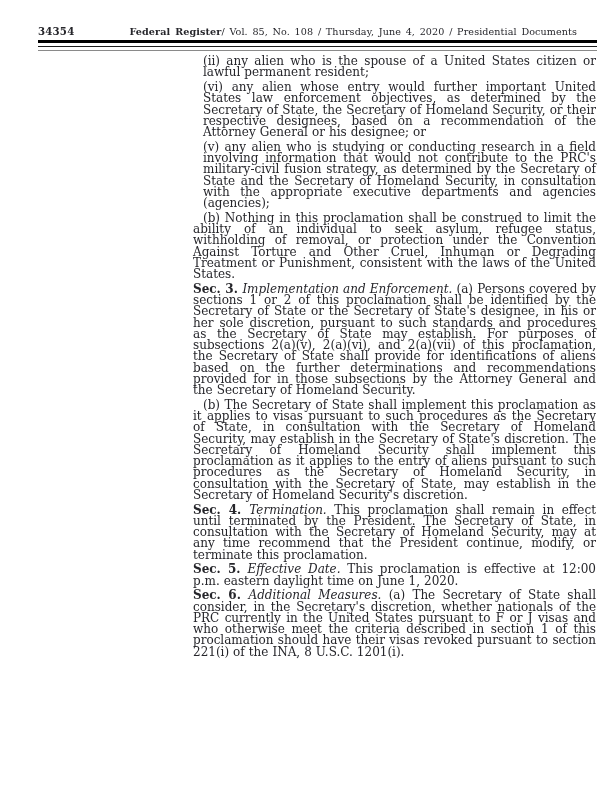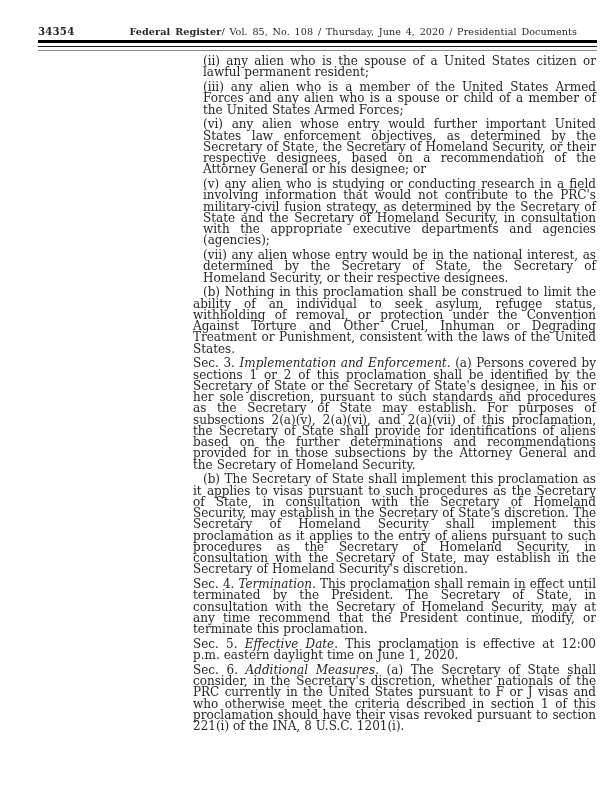--- a/index.html
+++ b/index.html
@@ -72,44 +72,42 @@
   }
   .doc-body p.clause {
     padding-left: 10px;
   }
   .doc-body p.indent {
     text-indent: 10px;
   }
   .doc-body p.section {
     text-indent: 0;
   }
-  .sec-label { font-weight: normal; }
+  .sec-label { font-weight: bold; }
   .sec-title { font-style: italic; }
 </style>
 </head>
 <body>
 
 <div class="page">
 
   <div class="page-header">
     <div class="header-line">
       <span class="page-number">34354</span>
       <span class="masthead"><span class="publication-name">Federal Register</span><span class="issue-info">/ Vol. 85, No. 108 / Thursday, June 4, 2020 / Presidential Documents</span></span>
     </div>
     <div class="rule-thick"></div>
     <div class="rule-double"></div>
   </div>
 
   <div class="doc-body">
 
   <p class="clause">(ii) any alien who is the spouse of a United States citizen or lawful permanent resident;</p>
-      <p class="clause">(iii) any alien who is a member of the United States Armed Forces and any alien who is a spouse or child of a member of the United States Armed Forces;</p>
       <p class="clause">(vi) any alien whose entry would further important United States law enforcement objectives, as determined by the Secretary of State, the Secretary of Homeland Security, or their respective designees, based on a recommendation of the Attorney General or his designee; or</p>
       <p class="clause">(v) any alien who is studying or conducting research in a field involving information that would not contribute to the PRC's military-civil fusion strategy, as determined by the Secretary of State and the Secretary of Homeland Security, in consultation with the appropriate executive departments and agencies (agencies);</p>
-      <p class="clause">(vii) any alien whose entry would be in the national interest, as determined by the Secretary of State, the Secretary of Homeland Security, or their respective designees.</p>
       <p class="indent">(b) Nothing in this proclamation shall be construed to limit the ability of an individual to seek asylum, refugee status, withholding of removal, or protection under the Convention Against Torture and Other Cruel, Inhuman or Degrading Treatment or Punishment, consistent with the laws of the United States.</p>
       <p class="section"><span class="sec-label">Sec. 3. </span><span class="sec-title">Implementation and Enforcement. </span>(a) Persons covered by sections 1 or 2 of this proclamation shall be identified by the Secretary of State or the Secretary of State's designee, in his or her sole discretion, pursuant to such standards and procedures as the Secretary of State may establish. For purposes of subsections 2(a)(v), 2(a)(vi), and 2(a)(vii) of this proclamation, the Secretary of State shall provide for identifications of aliens based on the further determinations and recommendations provided for in those subsections by the Attorney General and the Secretary of Homeland Security.</p>
       <p class="indent">(b) The Secretary of State shall implement this proclamation as it applies to visas pursuant to such procedures as the Secretary of State, in consultation with the Secretary of Homeland Security, may establish in the Secretary of State's discretion. The Secretary of Homeland Security shall implement this proclamation as it applies to the entry of aliens pursuant to such procedures as the Secretary of Homeland Security, in consultation with the Secretary of State, may establish in the Secretary of Homeland Security's discretion.</p>
       <p class="section"><span class="sec-label">Sec. 4. </span><span class="sec-title">Termination. </span>This proclamation shall remain in effect until terminated by the President. The Secretary of State, in consultation with the Secretary of Homeland Security, may at any time recommend that the President continue, modify, or terminate this proclamation.</p>
       <p class="section"><span class="sec-label">Sec. 5. </span><span class="sec-title">Effective Date. </span>This proclamation is effective at 12:00 p.m. eastern daylight time on June 1, 2020.</p>
       <p class="section"><span class="sec-label">Sec. 6. </span><span class="sec-title">Additional Measures. </span>(a) The Secretary of State shall consider, in the Secretary's discretion, whether nationals of the PRC currently in the United States pursuant to F or J visas and who otherwise meet the criteria described in section 1 of this proclamation should have their visas revoked pursuant to section 221(i) of the INA, 8 U.S.C. 1201(i).</p>
     </div>
 
 </div>
 

